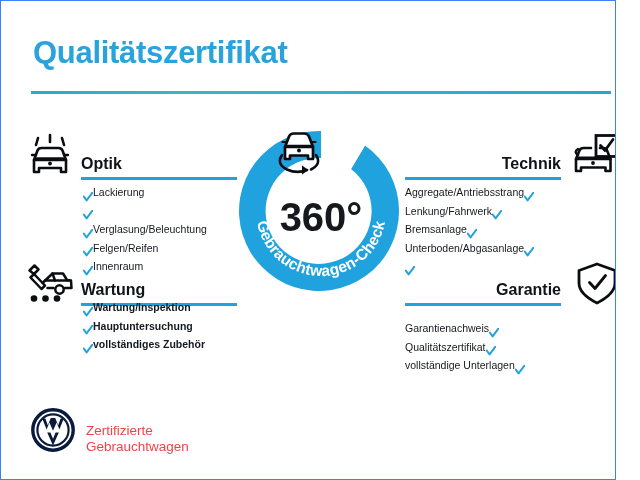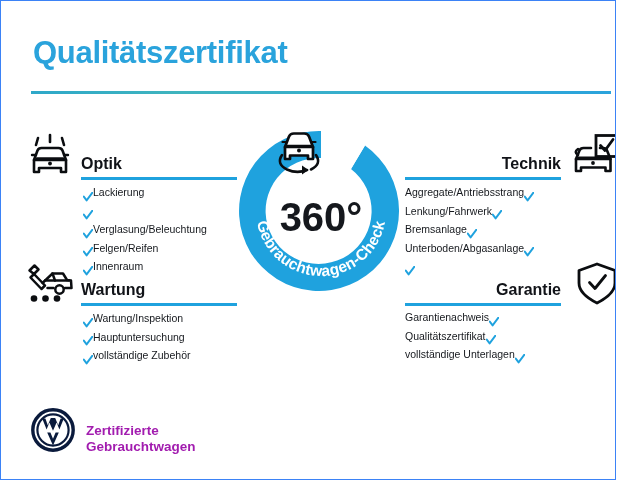--- a/index.html
+++ b/index.html
@@ -78,22 +78,22 @@
   
   .footer{
     position:absolute;
     left:30px; top:404px;
     display:flex;align-items:center;
   }
   .vw-mark{width:44px;height:44px;flex:0 0 auto;}
   .vw-mark svg{display:block;}
   .vw-text{
     margin-left:11px;
-    font-size:13.5px;font-weight:bold;
-    color:#a21caf;line-height:16px;
+    font-size:13.5px;font-weight:normal;
+    color:#ef4444;line-height:16px;
     white-space:nowrap;
     margin-top:18px;
   }
   .vw-text span{display:block;}
 </style>
 </head>
 <body>
 
 <div id="canvas">
 
@@ -184,21 +184,21 @@
         <circle cx="32" cy="37.5" r="3.3"></circle>
       </g>
     </svg>
   </div>
   <div class="quad left" style="left:80px;top:272px;width:156px;">
     <div class="head-row">
       <div class="sec-title">Wartung</div>
     </div>
     <div class="sec-rule" style="top:30px;width:156px;"></div>
   </div>
-  <div class="items" style="left:82px;top:308px;">
+  <div class="items" style="left:82px;top:297px;font-weight:bold;">
     <div class="item">
       <span class="chk">
           <svg width="10" height="10" viewBox="0 0 10 10">
             <path d="M0.8 4.6 L3.6 8.4 L9.4 0.6" stroke="#1FA2DE" stroke-width="1.9" fill="none" stroke-linecap="round" stroke-linejoin="round"></path>
           </svg>
         </span>
       <span>Wartung/Inspektion</span>
     </div>
     <div class="item">
       <span class="chk">
@@ -207,21 +207,21 @@
           </svg>
         </span>
       <span>Hauptuntersuchung</span>
     </div>
     <div class="item">
       <span class="chk">
           <svg width="10" height="10" viewBox="0 0 10 10">
             <path d="M0.8 4.6 L3.6 8.4 L9.4 0.6" stroke="#1FA2DE" stroke-width="1.9" fill="none" stroke-linecap="round" stroke-linejoin="round"></path>
           </svg>
         </span>
-      <span>vollständige Zubehör</span>
+      <span>vollständiges Zubehör</span>
     </div>
   </div>
 
   <div class="sec-icon" style="left:568px;top:132px;">
     <svg width="52" height="46" viewBox="0 0 52 46">
       <g stroke="#0B0D10" stroke-width="2.6" fill="none" stroke-linejoin="round" stroke-linecap="round">
         <path d="M7 26 L10.5 17.5 Q11.5 15 14.5 15 L22 15"></path>
         <path d="M31 15 L34 15 Q37 15 38 17.5 L41.5 26"></path>
         <path d="M7 26 L7 38 L12 38 L12 34.5 L36.5 34.5 L36.5 38 L41.5 38 L41.5 26 Z"></path>
         <line x1="10" y1="24.8" x2="38.5" y2="24.8"></line>
@@ -285,21 +285,21 @@
       <path d="M24 3 L42 9.5 L42 22 Q42 33 24 42 Q6 33 6 22 L6 9.5 Z" fill="none" stroke="#0B0D10" stroke-width="2.8" stroke-linejoin="round"></path>
       <path d="M16.5 21.5 L22 27.5 L32.5 14.5" fill="none" stroke="#0B0D10" stroke-width="2.8" stroke-linecap="round" stroke-linejoin="round"></path>
     </svg>
   </div>
   <div class="quad right" style="left:404px;top:272px;width:156px;">
     <div class="head-row">
       <div class="sec-title">Garantie</div>
     </div>
     <div class="sec-rule" style="top:30px;width:156px;"></div>
   </div>
-  <div class="items" style="left:404px;top:307px;width:156px;">
+  <div class="items" style="left:404px;top:318px;width:156px;">
     <div class="item">
       <span>Garantienachweis</span>
       <span class="chk">
           <svg width="10" height="10" viewBox="0 0 10 10">
             <path d="M0.8 4.6 L3.6 8.4 L9.4 0.6" stroke="#1FA2DE" stroke-width="1.9" fill="none" stroke-linecap="round" stroke-linejoin="round"></path>
           </svg>
         </span>
     </div>
     <div class="item">
       <span>Qualitätszertifikat</span>

